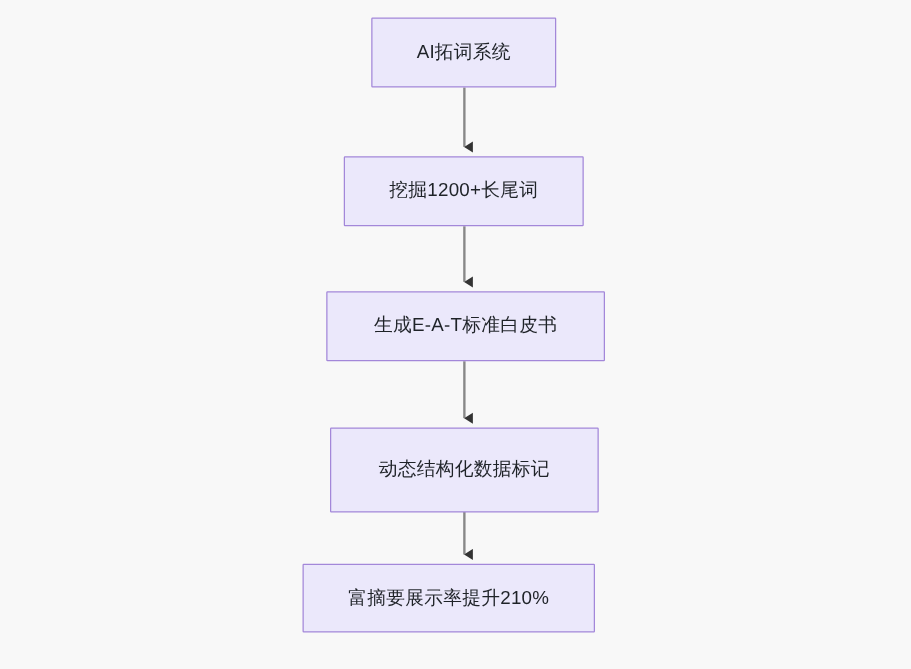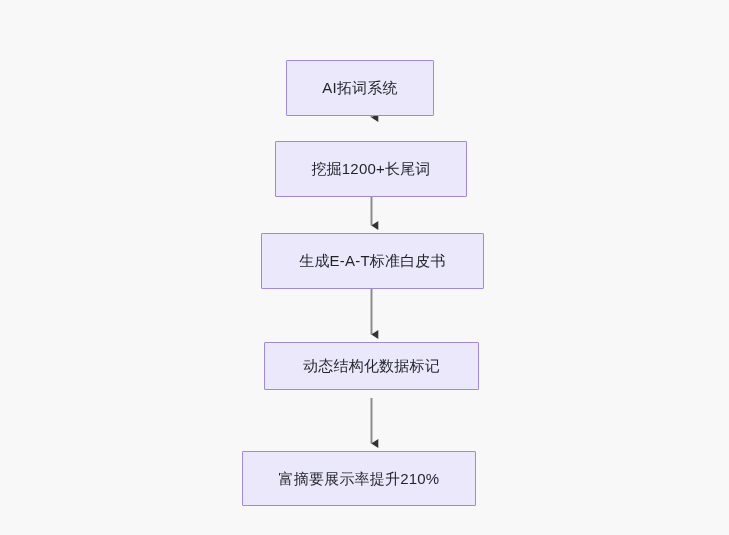--- a/index.html
+++ b/index.html
@@ -34,24 +34,24 @@
   .node-label {
     font-size: 15px;
     line-height: 1.3;
     color: #1f2328;
     letter-spacing: 0.2px;
     white-space: nowrap;
     text-align: center;
     font-family: "Liberation Sans", "DejaVu Sans", sans-serif;
   }
   
-  #node-1 { left: 286px; top: 14px;  width: 148px; height: 56px; margin-top: 46px; }
-  #node-2 { left: 275px; top: 125px; width: 192px; height: 56px; margin-top: 16px; }
+  #node-1 { left: 297px; top: 14px;  width: 148px; height: 56px; }
+  #node-2 { left: 275px; top: 125px; width: 192px; height: 56px; }
   #node-3 { left: 261px; top: 233px; width: 223px; height: 56px; }
-  #node-4 { left: 264px; top: 342px; width: 215px; height: 48px; }
+  #node-4 { left: 264px; top: 342px; width: 215px; height: 68px; }
   #node-5 { left: 242px; top: 451px; width: 234px; height: 55px; }
 
   .edge-layer {
     position: absolute;
     left: 0;
     top: 0;
     width: 729px;
     height: 535px;
     z-index: 1;
     pointer-events: none;

